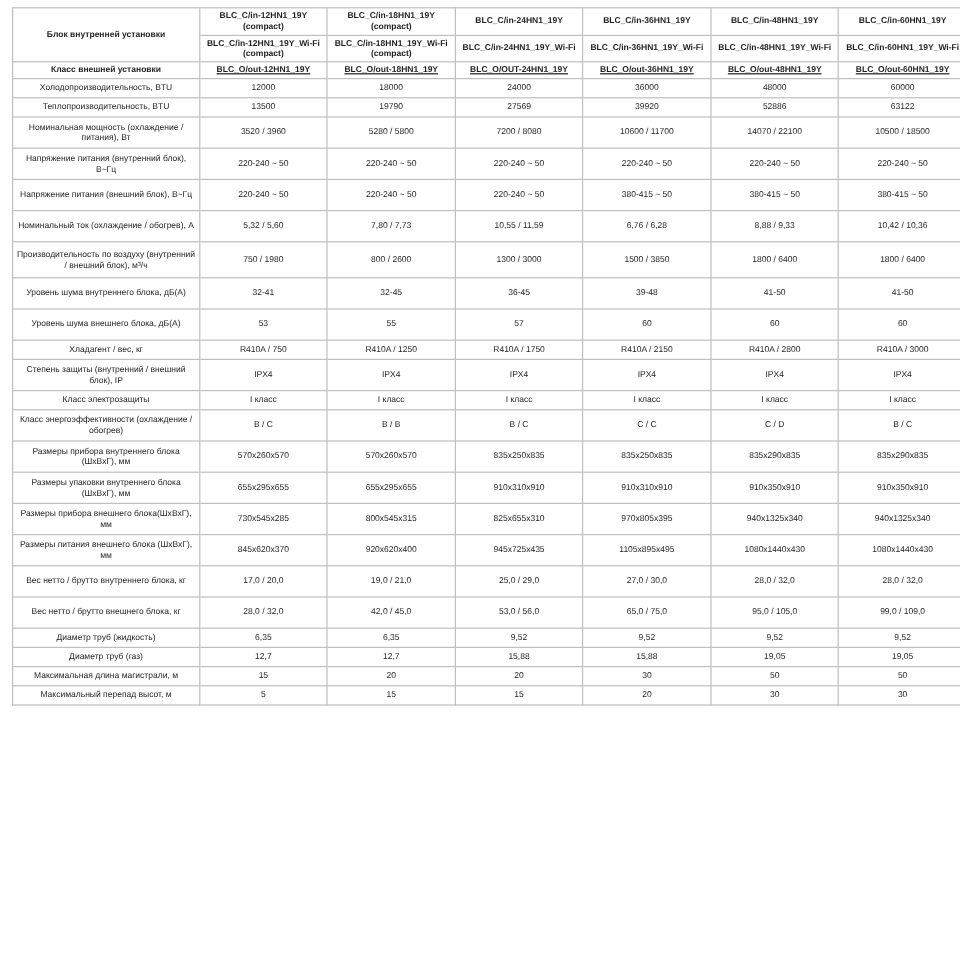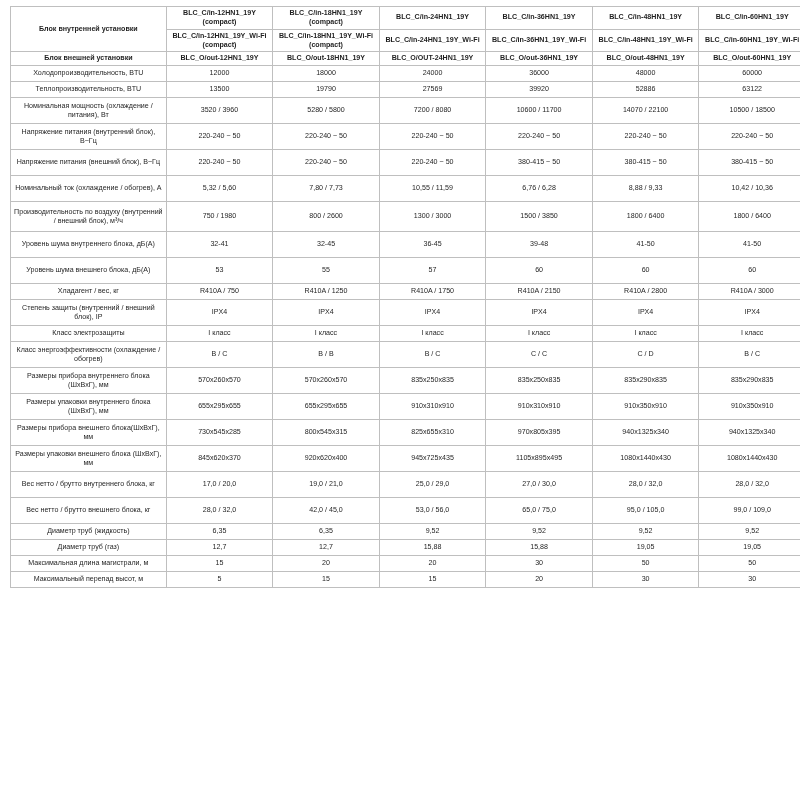--- a/index.html
+++ b/index.html
@@ -60,20 +60,21 @@
     font-weight: bold;
     font-size: 7.2px;
     line-height: 1.3;
     padding: 5px 2px;
   }
   td.outdoorhead {
     font-weight: bold;
     font-size: 7.2px;
     line-height: 1.3;
     padding: 6px 2px;
+    text-decoration: underline;
   }
   .tall { height: 26px; }
   .vtall { height: 30px; padding-left: 29px; }
   .r1 { height: 16px; }
 </style>
 </head>
 <body>
 
 <div class="sheet">
   <table class="spec">
@@ -98,21 +99,21 @@
       </tr>
       <tr>
         <td class="modelhead-sub">BLC_C/in-12HN1_19Y_Wi-Fi (compact)</td>
         <td class="modelhead-sub">BLC_C/in-18HN1_19Y_Wi-Fi (compact)</td>
         <td class="modelhead-sub">BLC_C/in-24HN1_19Y_Wi-Fi</td>
         <td class="modelhead-sub">BLC_C/in-36HN1_19Y_Wi-Fi</td>
         <td class="modelhead-sub">BLC_C/in-48HN1_19Y_Wi-Fi</td>
         <td class="modelhead-sub">BLC_C/in-60HN1_19Y_Wi-Fi</td>
       </tr>
       <tr>
-        <td class="rowhead-bold">Блок внешней установки</td>
+        <td class="rowhead-bold">Класс внешней установки</td>
         <td class="outdoorhead">BLC_O/out-12HN1_19Y</td>
         <td class="outdoorhead">BLC_O/out-18HN1_19Y</td>
         <td class="outdoorhead">BLC_O/OUT-24HN1_19Y</td>
         <td class="outdoorhead">BLC_O/out-36HN1_19Y</td>
         <td class="outdoorhead">BLC_O/out-48HN1_19Y</td>
         <td class="outdoorhead">BLC_O/out-60HN1_19Y</td>
       </tr>
 
       <tr class="r1">
         <td class="rowhead">Холодопроизводительность, BTU</td>
@@ -252,21 +253,21 @@
       <tr class="tall">
         <td class="rowhead">Размеры прибора внешнего блока(ШхВхГ), мм</td>
         <td>730х545х285</td>
         <td>800х545х315</td>
         <td>825х655х310</td>
         <td>970х805х395</td>
         <td>940х1325х340</td>
         <td>940х1325х340</td>
       </tr>
       <tr class="tall">
-        <td class="rowhead">Размеры упаковки внешнего блока (ШхВхГ), мм</td>
+        <td class="rowhead">Размеры питания внешнего блока (ШхВхГ), мм</td>
         <td>845х620х370</td>
         <td>920х620х400</td>
         <td>945х725х435</td>
         <td>1105х895х495</td>
         <td>1080х1440х430</td>
         <td>1080х1440х430</td>
       </tr>
       <tr class="tall">
         <td class="rowhead">Вес нетто / брутто внутреннего блока, кг</td>
         <td>17,0 / 20,0</td>

